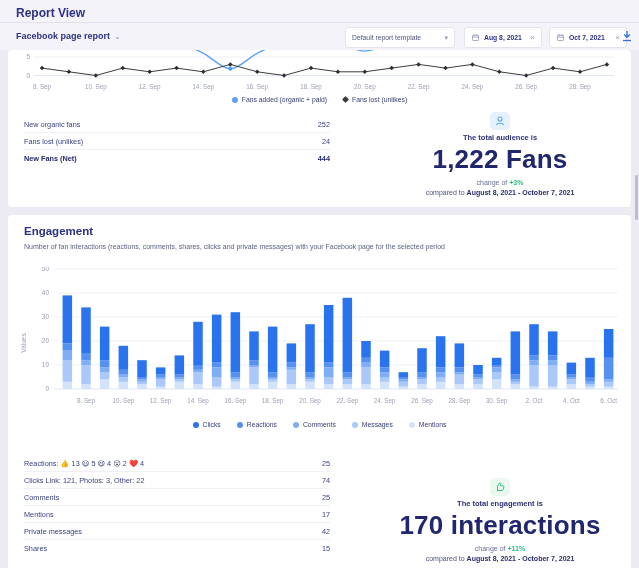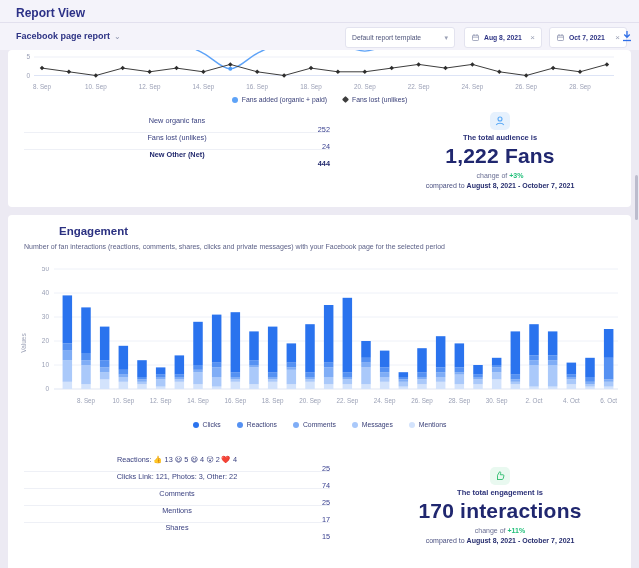--- a/index.html
+++ b/index.html
@@ -31,41 +31,41 @@
   .fans-legend { top:46px; }
   .bars-legend { top:206px; }
   .legend-item { display:flex; align-items:center; gap:4px; font-size:6.8px; color:#3a4078; cursor:pointer; }
   .legend-dot { width:6px; height:6px; border-radius:50%; }
   .legend-diamond { width:5px; height:5px; transform:rotate(45deg); border-radius:1px; }
   .bars-chart { position:absolute; left:10px; top:52px; width:606px; height:152px; }
   
   .mini-table { position:absolute; left:16px; width:306px; }
   .t1 { top:66px; }
   .t2 { top:240px; }
-  .trow { display:flex; align-items:center; height:17px; border-bottom:1px solid #eef0f6; font-size:7.3px;flex-direction:column; }
+  .trow { display:flex; align-items:center; height:17px; border-bottom:1px solid #eef0f6; font-size:7.3px; }
   .trow:last-child { border-bottom:none; }
   .trow .lbl { color:#3b4280; }
   .trow .val { margin-left:auto; color:#3a4190; }
   .trow.bold .lbl, .trow.bold .val { font-weight:700; color:#232a6e; }
   
   .summary { position:absolute; left:372px; width:240px; text-align:center; }
   .sum1 { top:62px; }
-  .sum2 { top:252px; }
+  .sum2 { top:263px; }
   .sum-icon { display:inline-flex; align-items:center; justify-content:center; width:20px; height:18px;
               border-radius:5px; margin-bottom:3px; }
   .sum-icon.blue { background:#e6f1fd; }
   .sum-icon.green { background:#e9f9f0; }
   .sum-intro { font-size:7.5px; font-weight:700; color:#2b3178; }
-  .sum-big { font-size:21px; font-weight:700; color:#20276f; margin-top:2px; letter-spacing:.2px; }
+  .sum-big { font-size:26px; font-weight:700; color:#20276f; margin-top:2px; letter-spacing:.2px; }
   .sum-change { font-size:7px; color:#6a6f93; margin-top:4px; }
   .sum-change .green-txt { color:#22bf7a; font-weight:700; margin-left:2px; }
   .sum-compare { font-size:7px; color:#4a5080; margin-top:3px; }
   .sum-compare b { color:#262d6e; margin-left:2px; }
   
-  .sec-title { position:absolute; left:16px; top:10px; font-size:11.5px; font-weight:700; color:#2b3181;margin-left:35px; }
+  .sec-title { position:absolute; left:16px; top:10px; font-size:11.5px; font-weight:700; color:#2b3181; }
   .sec-sub { position:absolute; left:16px; top:28px; font-size:7px; color:#5a5f86; }
   
   .scroll-thumb { position:absolute; right:1px; top:175px; width:3px; height:45px; background:#bcbccd; border-radius:2px; cursor:pointer; }
   svg text { font-family:"Liberation Sans","DejaVu Sans",sans-serif; }
 </style>
 </head>
 <body>
 
 <div class="page">
 
@@ -160,21 +160,21 @@
     <div class="mini-table t1" id="audience-table">
         <div class="trow">
           <span class="lbl">New organic fans</span>
           <span class="val">252</span>
         </div>
         <div class="trow">
           <span class="lbl">Fans lost (unlikes)</span>
           <span class="val">24</span>
         </div>
         <div class="trow bold">
-          <span class="lbl">New Other (Net)</span>
+          <span class="lbl">New Fans (Net)</span>
           <span class="val">444</span>
         </div>
       </div>
     <div class="summary sum1">
       <div class="sum-icon blue">
         <svg width="12" height="12" viewBox="0 0 24 24">
             <circle cx="12" cy="8" r="4" fill="none" stroke="#58a8f6" stroke-width="2.2"></circle>
             <path d="M4.5 20c2.2-4.5 12.8-4.5 15 0" fill="none" stroke="#58a8f6" stroke-width="2.2"></path>
           </svg>
       </div>
@@ -401,20 +401,24 @@
         </div>
         <div class="trow">
           <span class="lbl">Comments</span>
           <span class="val">25</span>
         </div>
         <div class="trow">
           <span class="lbl">Mentions</span>
           <span class="val">17</span>
         </div>
         <div class="trow">
+          <span class="lbl">Private messages</span>
+          <span class="val">42</span>
+        </div>
+        <div class="trow">
           <span class="lbl">Shares</span>
           <span class="val">15</span>
         </div>
       </div>
     <div class="summary sum2">
       <div class="sum-icon green">
         <svg width="12" height="12" viewBox="0 0 24 24">
             <path d="M7 10.5V20M7 10.5l4.2-7c1.6 0 2.6 1.1 2.1 3.1l-.7 2.9H18c1.3 0 2.1 1 1.8 2.2l-1.3 5.2c-.3 1.2-1.1 2.1-2.4 2.1H7" stroke="#34bf72" fill="none" stroke-width="1.9"></path>
           </svg>
       </div>

